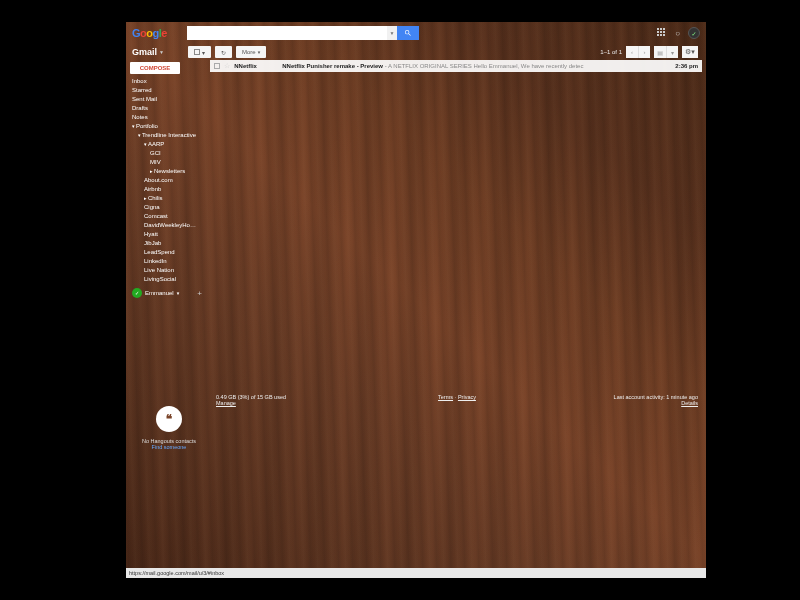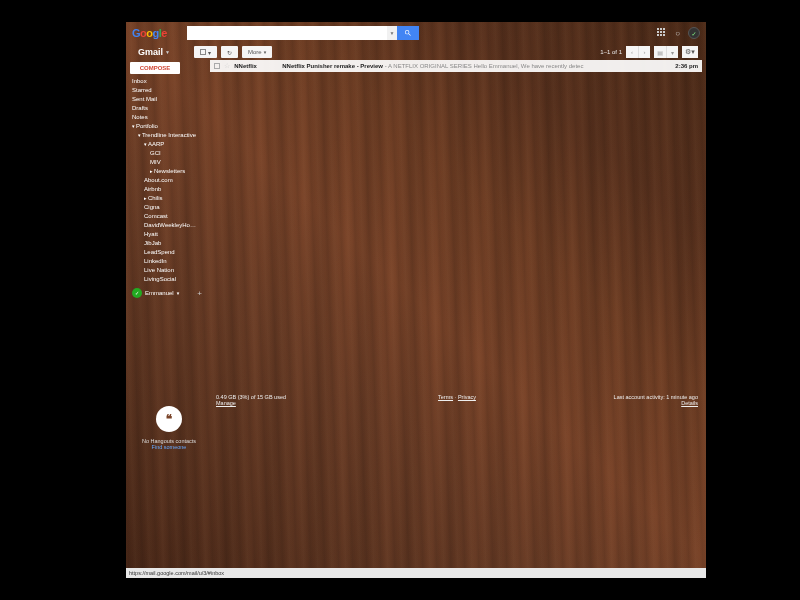--- a/index.html
+++ b/index.html
@@ -12,21 +12,21 @@
 .sch { margin-left:20px; display:flex; height:14px; }
 .sch-in { width:200px; background:#fff; border:none; font-size:6px; padding:0 3px; }
 .sch-dd { width:10px; background:#f1f1f1; color:#777; display:flex; align-items:center; justify-content:center; font-size:5px; }
 .sch-btn { width:22px; background:#4285f4; color:#fff; display:flex; align-items:center; justify-content:center; }
 .sch-btn svg{width:8px;height:8px;fill:#fff}
 .hdr-r { margin-left:auto; display:flex; align-items:center; gap:8px; }
 .apps { width:10px; height:10px; display:grid; grid-template-columns:repeat(3,2px); grid-template-rows:repeat(3,2px); gap:1px; }
 .apps span{background:#ccc}
 .bell{color:#ccc;font-size:8px}
 .av{width:12px;height:12px;border-radius:50%;background:#333;border:1px solid #555;color:#8f8;font-size:6px;display:flex;align-items:center;justify-content:center}
-.row2 { position:relative; height:16px; display:flex; align-items:center; padding-left:12px; }
+.row2 { position:relative; height:16px; display:flex; align-items:center; padding-left:6px; }
 .gm-lbl{font-size:9px;font-weight:bold;color:#fff}
 .gm-dd{color:#ccc;font-size:5px;margin-left:2px}
 .tbar { margin-left:24px; display:flex; gap:4px; align-items:center; }
 .tbtn { background:#f5f5f5; color:#555; height:12px; padding:0 6px; display:flex; align-items:center; font-size:6px; border-radius:1px; }
 .tbtn.more::after{content:"▾";margin-left:2px;font-size:5px}
 .tbar-r{margin-left:auto;display:flex;align-items:center;gap:4px;padding-right:8px;color:#eee}
 .pgn{display:flex}
 .pgn span{background:#f5f5f5;color:#999;width:12px;height:12px;display:flex;align-items:center;justify-content:center;font-size:6px}
 .pgn span+span{border-left:1px solid #ddd}
 .gear{background:#f5f5f5;color:#555;width:16px;height:12px;display:flex;align-items:center;justify-content:center;font-size:7px}

